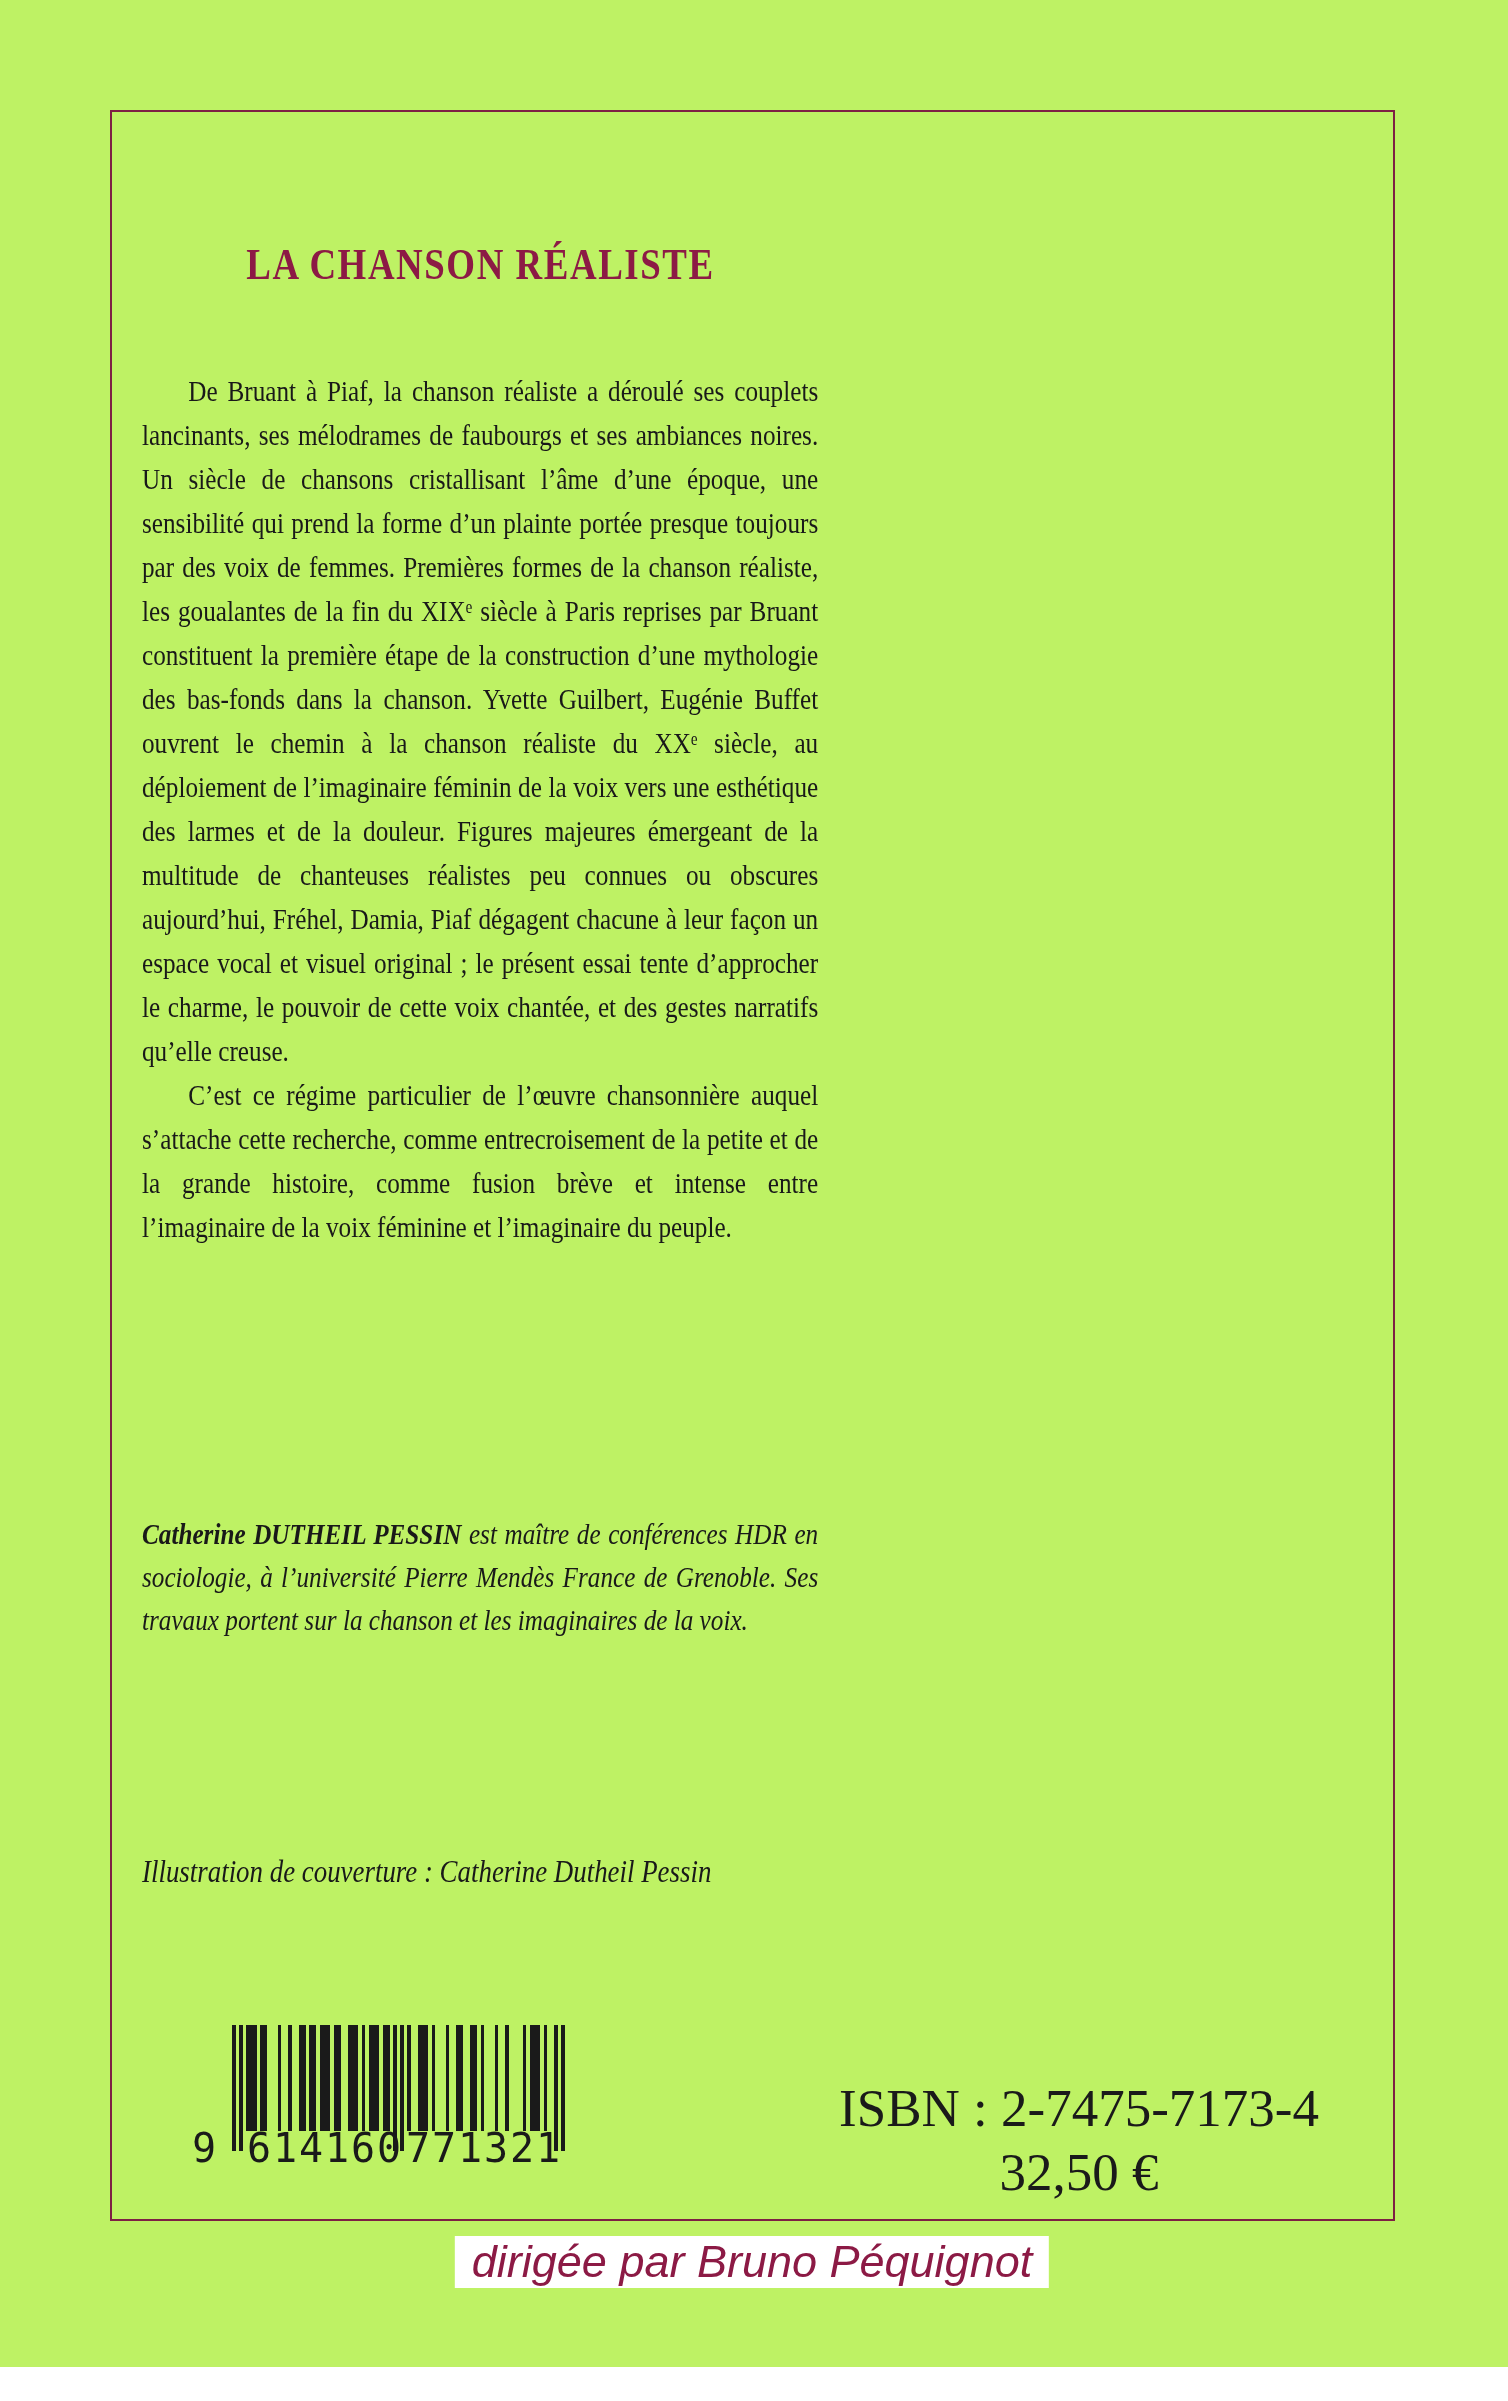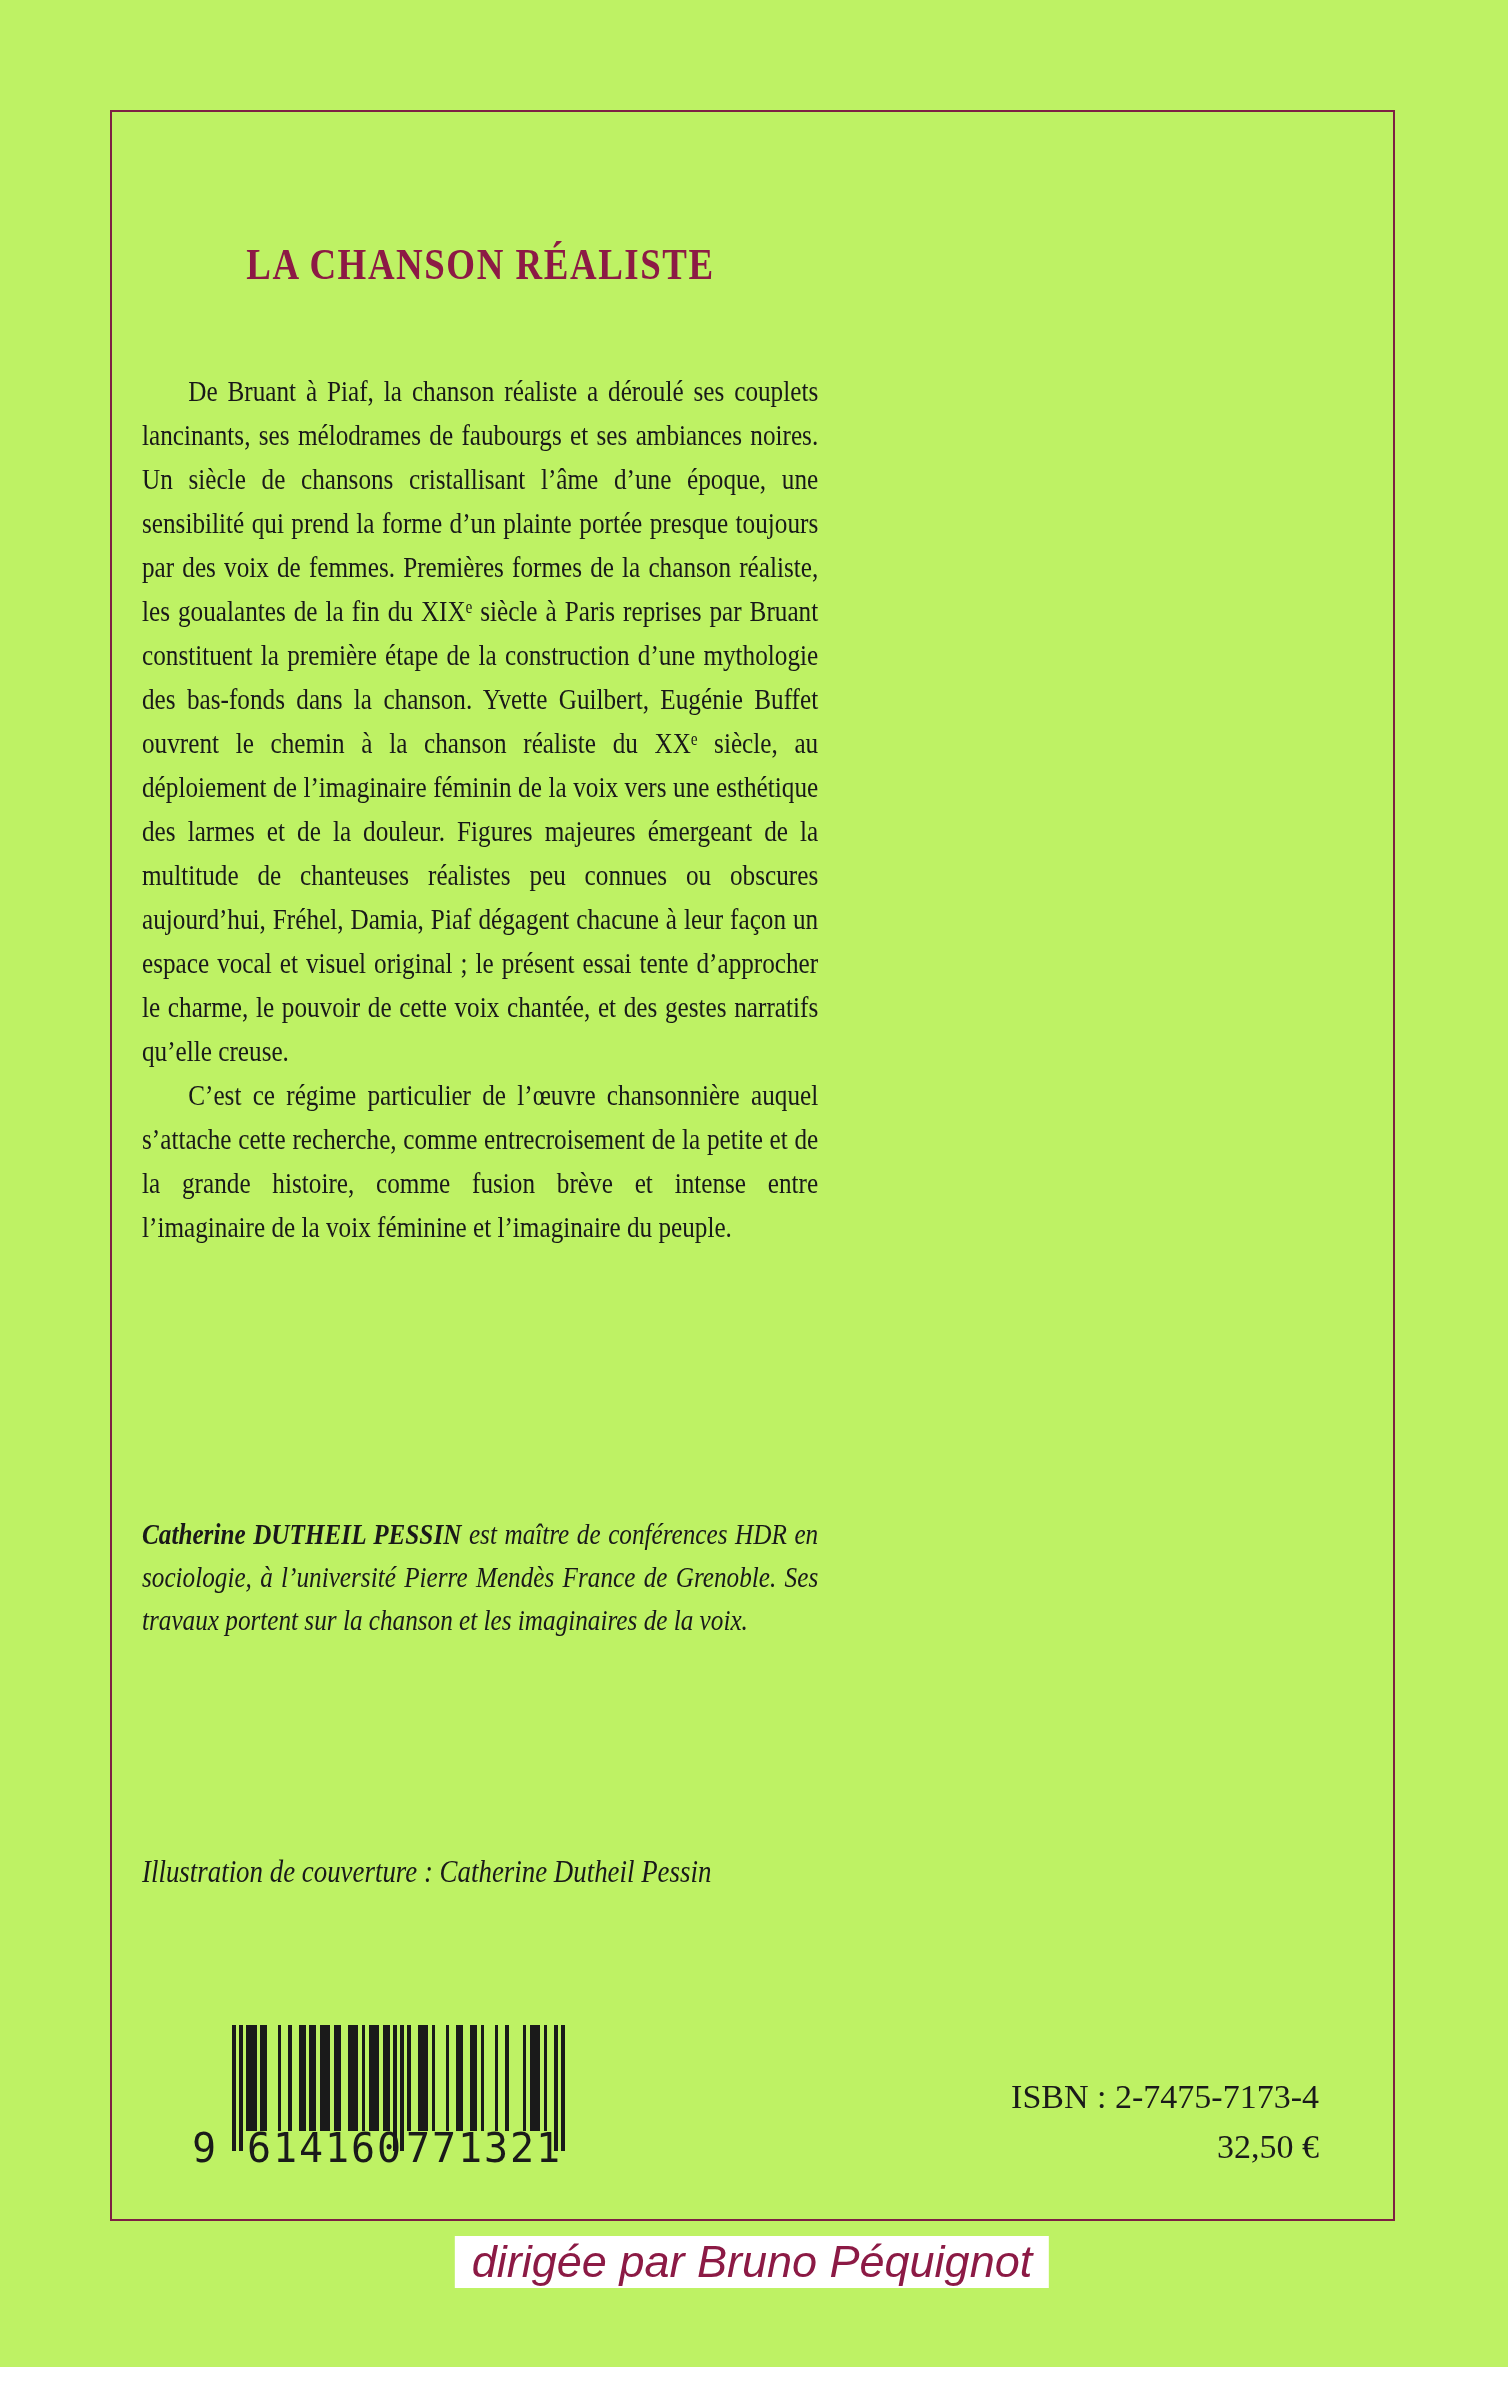--- a/index.html
+++ b/index.html
@@ -84,26 +84,26 @@
     font-size:40px;
     letter-spacing:1.9px;
     color:#1a1a1a;
   }
   .bc-first{left:0;}
   .bc-left{left:55px;}
   .bc-right{left:214px;}
   .isbn-block{
     position:absolute;
     right:189px;top:2078px;
-    text-align:right;
-    font-size:34px;
+    text-align:center;
+    font-size:53px;
     color:#1a1a1a;
     z-index:1;
   }
-  .isbn-block .price{margin-top:12px;}
+  .isbn-block .price{margin-top:4px;}
   .collection-banner{
     position:absolute;
     left:752px;top:2175px;
     transform:translateX(-50%);
     font-family:"Liberation Sans","DejaVu Sans",sans-serif;
     font-weight:bold;
     font-size:51px;
     letter-spacing:0.9px;
     color:#8c1a45;
     background:#ffffff;

